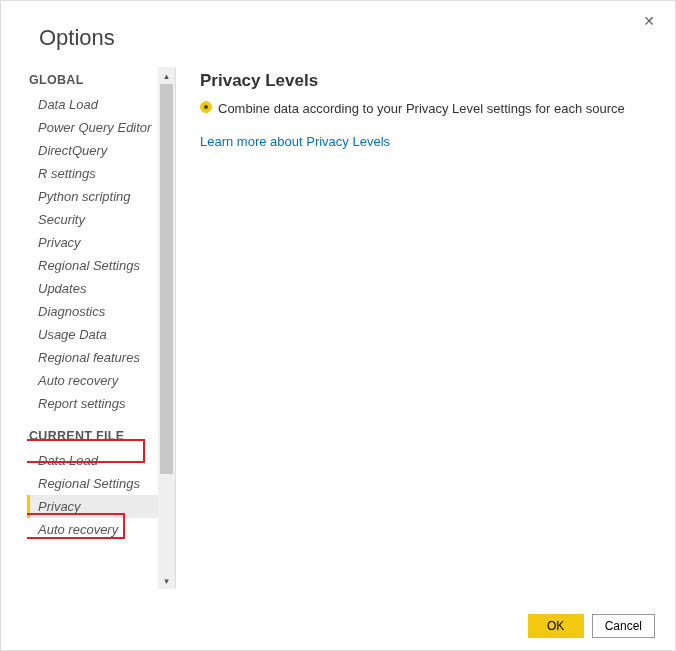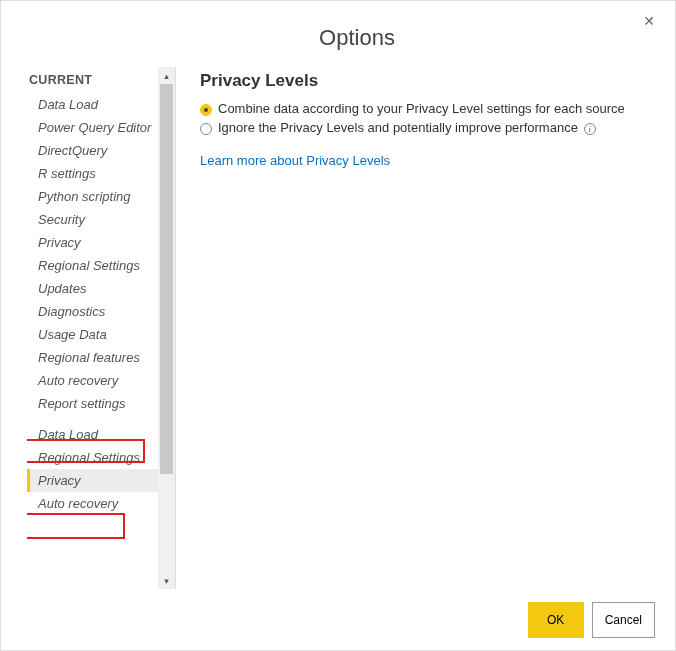--- a/index.html
+++ b/index.html
@@ -28,21 +28,20 @@
     font-size: 14px;
     color: #666;
     cursor: pointer;
     padding: 4px 8px;
   }
   .title {
     font-size: 22px;
     font-weight: 300;
     color: #444;
     padding: 24px 0 8px 38px;
-    text-align: center;
   }
   .body {
     display: flex;
     padding: 8px 20px 0 26px;
     height: 530px;
   }
   .sidebar-wrap {
     width: 148px;
     position: relative;
     border-right: 0;
@@ -128,21 +127,21 @@
     padding-left: 6px;
   }
   .content-title {
     font-size: 17px;
     color: #333;
     margin: 4px 0 10px 0;
     font-weight: 700;
   }
   .radio-row {
     display: flex;
-    align-items: flex-end;
+    align-items: flex-start;
     gap: 6px;
     margin: 4px 0;
     font-size: 13px;
     color: #333;
   }
   .radio {
     width: 12px;
     height: 12px;
     border-radius: 50%;
     display: inline-flex;
@@ -185,21 +184,21 @@
   }
   .footer {
     position: absolute;
     bottom: 12px;
     right: 20px;
     display: flex;
     gap: 8px;
   }
   .btn {
     min-width: 56px;
-    height: 36px;
+    height: 24px;
     font-size: 12px;
     border: 1px solid #999;
     background: #fff;
     cursor: pointer;
     padding: 0 12px;
   }
   .btn.primary {
     background: #f2c811;
     border: 1px solid #f2c811;
     color: #000;
@@ -212,38 +211,39 @@
 
   <div class="close-x">✕</div>
 
   <div class="title">Options</div>
 
   <div class="body">
 
     <div class="sidebar-wrap">
       <div class="sidebar">
 
-        <div class="section-hdr">CURRENT</div>
+        <div class="section-hdr">GLOBAL</div>
         <div class="nav-item">Data Load</div>
         <div class="nav-item">Power Query Editor</div>
         <div class="nav-item">DirectQuery</div>
         <div class="nav-item">R settings</div>
         <div class="nav-item">Python scripting</div>
         <div class="nav-item">Security</div>
         <div class="nav-item">Privacy</div>
         <div class="nav-item">Regional Settings</div>
         <div class="nav-item">Updates</div>
         <div class="nav-item">Diagnostics</div>
         <div class="nav-item">Usage Data</div>
         <div class="nav-item">Regional features</div>
         <div class="nav-item">Auto recovery</div>
         <div class="nav-item">Report settings</div>
 
         <div style="height:8px"></div>
 
+        <div class="section-hdr">CURRENT FILE</div>
         <div class="nav-item">Data Load</div>
         <div class="nav-item">Regional Settings</div>
         <div class="nav-item selected">Privacy</div>
         <div class="nav-item">Auto recovery</div>
 
         <div class="highlight-box hl-current-file"></div>
         <div class="highlight-box hl-privacy"></div>
       </div>
 
       <div class="scrollbar">
@@ -256,25 +256,20 @@
     <div class="divider"></div>
 
     <div class="content">
       <div class="content-title">Privacy Levels</div>
 
       <div class="radio-row">
         <span class="radio sel"></span>
         <span>Combine data according to your Privacy Level settings for each source</span>
       </div>
 
-      <div class="radio-row">
-        <span class="radio unsel"></span>
-        <span>Ignore the Privacy Levels and potentially improve performance</span>
-        <span class="info-ic">i</span>
-      </div>
 
       <div class="link">Learn more about Privacy Levels</div>
     </div>
 
   </div>
 
   <div class="footer">
     <button class="btn primary">OK</button>
     <button class="btn">Cancel</button>
   </div>

